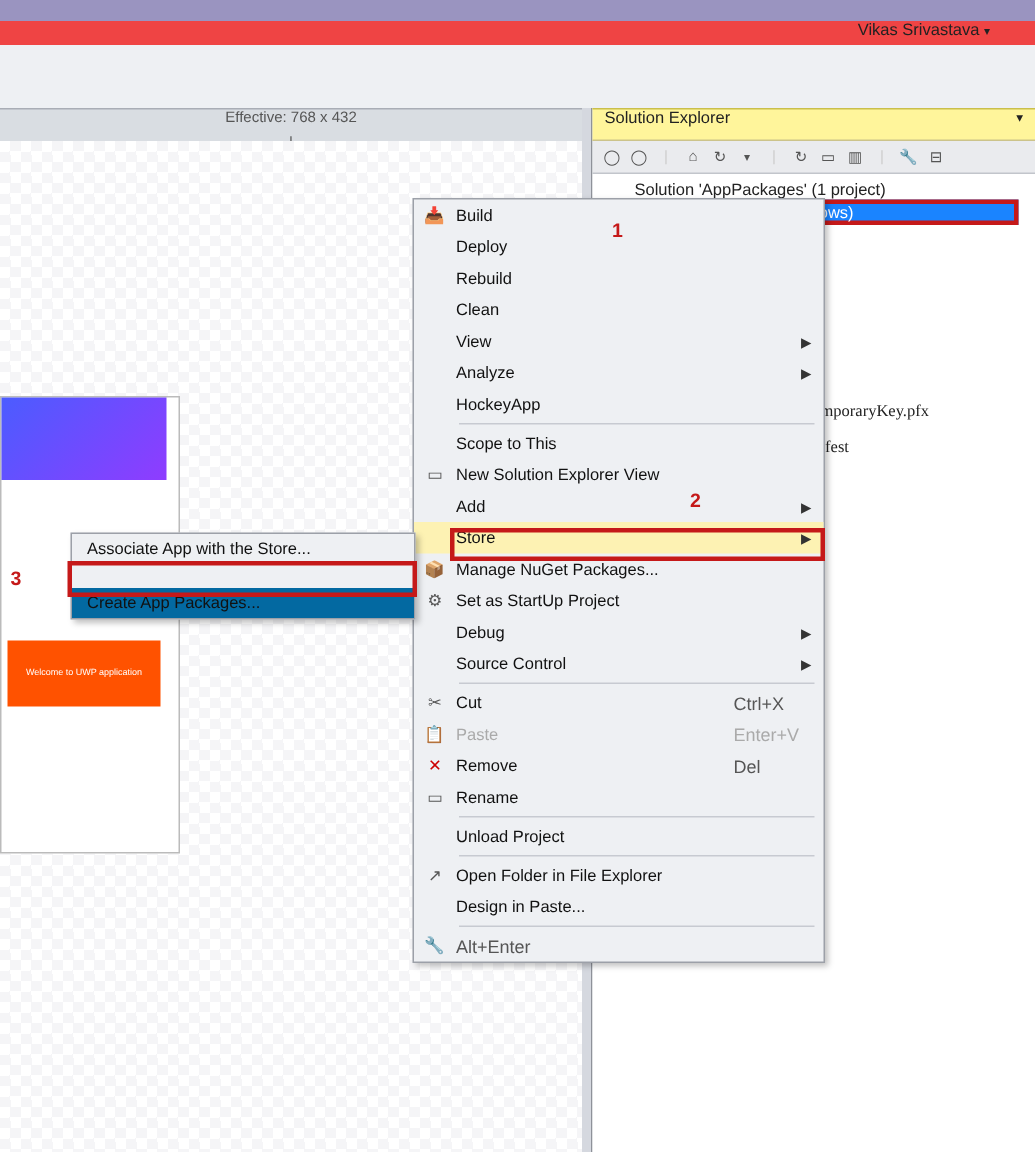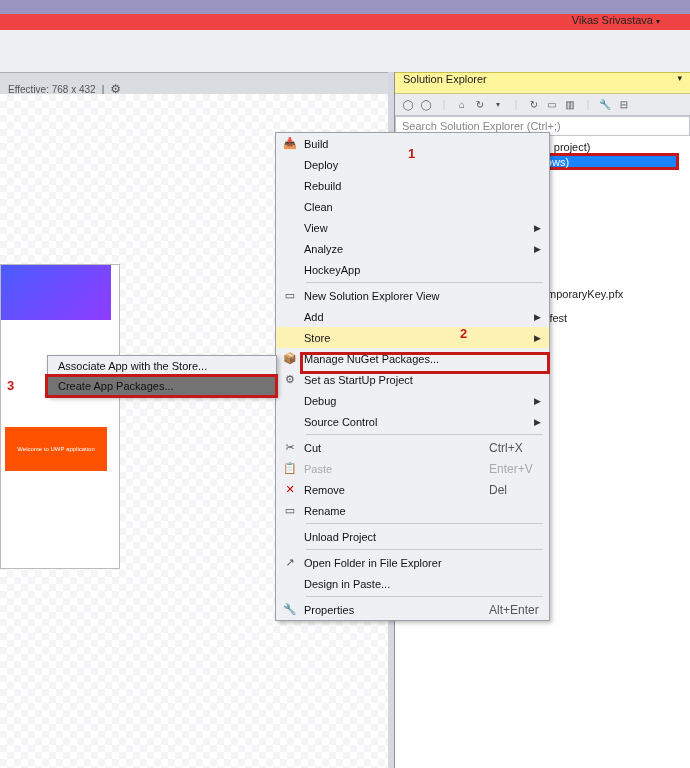--- a/index.html
+++ b/index.html
@@ -6,56 +6,56 @@
   body { width: 690px; height: 768px; background: #fff; position: relative; overflow: hidden; }
 
   .titlebar { height: 14px; background: #9a94c0; }
   .userrow { height: 16px; background: #ef4444; text-align: right; padding: 0 30px; font-size: 11px; color: #222; }
   .topspacer { height: 42px; background: #eef0f3; }
 
   .workspace { position: relative; height: calc(100% - 72px); display: flex; }
 
   
   .designer { flex: 1; background: #fff; position: relative; }
-  .designer-top { height: 34px; background: #d9dde2; border-top: 1px solid #a9adb5; border-bottom: 1px solid #a9adb5; display: flex; align-items: center; gap: 6px; padding: 0 8px; font-size: 10px; color: #555; }
+  .designer-top { height: 34px; background: #d9dde2; border-top: 1px solid #a9adb5; border-bottom: 1px solid #a9adb5; display: flex; align-items: center; gap: 6px; padding: 0 8px; font-size: 10px; color: #555; flex-direction: column; }
   .gear { font-size: 12px; }
   .canvas-outer { position: absolute; top: 22px; left: 0; right: 0; bottom: 0; background: repeating-conic-gradient(#f5f5f7 0% 25%, #fff 0% 50%) 0 0/14px 14px; }
   .preview-panel { position: absolute; left: 0; top: 170px; width: 120px; height: 305px; background: #fff; border: 1px solid #bbb; }
   .preview-grad { position: absolute; left: 0; top: 0; width: 110px; height: 55px; background: linear-gradient(135deg, #4b5cff, #8f3cff); }
   .preview-tile { position: absolute; left: 4px; top: 162px; width: 102px; height: 44px; background: #ff5200; color:#fff; font-size:6px; display:flex; align-items:center; justify-content:center; }
 
   
   .divider { width: 6px; background: #d5d8df; }
 
   
   .explorer { width: 296px; background: #f5f6f8; border-left:1px solid #8e9199; display:flex; flex-direction:column; }
   .ex-title { height: 22px; background: #fff59b; border-top:1px solid #cabf4b; border-bottom:1px solid #ccc38a; display:flex; padding:0 8px; font-size:11px; color:#222; justify-content:space-between;}
   .ex-bar { height: 22px; background:#eaebee; border-bottom:1px solid #c2c5cb; display:flex; align-items:center; padding:0 6px; gap:4px; }
   .ex-ico { width:14px; height:14px; display:flex; align-items:center; justify-content:center; font-size:10px; color:#555; }
   .ex-search { height:20px; background:#fff; border:1px solid #c2c5cb; display:flex; align-items:center; padding:0 6px; font-size:11px; color:#888; }
   .ex-tree { flex:1; background:#fff; position:relative; font-size:11px; color:#222; padding:4px 0; }
   .tree-row { padding:1px 12px 1px 28px; white-space:nowrap; }
   .sel-row { position:absolute; left:12px; top:17px; width:272px; height:17px; background:#1a84ff; color:#fff; display:flex; align-items:center; padding-left:90px; font-size:11px; border:3px solid #c51919; }
-  .partial { position:absolute; }
+  .partial { position:absolute;font-family:Liberation Serif, serif; }
 
   
   .ctx { position:absolute; left:275px; top:132px; width:275px; background:#eef0f3; border:1px solid #9ca0a8; box-shadow:2px 2px 4px rgba(0,0,0,.25); z-index:30; font-size:11px; }
   .ctx-row { height:21px; display:flex; align-items:center; position:relative; }
   .ctx-gutter { width:28px; display:flex; align-items:center; justify-content:center; color:#555; font-size:11px; }
   .ctx-label { flex:1; color:#111; }
   .ctx-short { width:60px; color:#555; padding-right:8px; text-align:left; font-size:12px; }
   .ctx-arrow { position:absolute; right:8px; font-size:9px; color:#333; }
   .ctx-sep { height:1px; margin:2px 6px 2px 30px; background:#c7cad1; }
   .ctx-hover { background:#fdf2b3; }
   .dim { color:#aaa; }
 
   
   .sub { position:absolute; left:47px; top:355px; width:230px; background:#eef0f3; border:1px solid #9ca0a8; box-shadow:2px 2px 4px rgba(0,0,0,.25); z-index:31; font-size:11px; }
   .sub-row { height:20px; display:flex; align-items:center; padding-left:10px; color:#111; }
-  .sub-row.hov { background:#737373; }
+  .sub-row.hov { background:#0369a1;margin-top:16px; }
 
   
   .redbox { position:absolute; border:3px solid #c51919; z-index:40; }
   .redtxt { position:absolute; color:#c51919; font-weight:bold; font-size:13px; z-index:41; }
 </style>
 </head>
 <body>
 
 <div class="titlebar"></div>
 <div class="userrow"><span>Vikas Srivastava</span> <span style="font-size:8px;">▾</span></div>
@@ -93,23 +93,20 @@
       <span class="ex-ico">↻</span>
       <span class="ex-ico" style="font-size:8px">▾</span>
       <span class="ex-ico" style="color:#ccc">|</span>
       <span class="ex-ico">↻</span>
       <span class="ex-ico">▭</span>
       <span class="ex-ico">▥</span>
       <span class="ex-ico" style="color:#ccc">|</span>
       <span class="ex-ico">🔧</span>
       <span class="ex-ico">⊟</span>
     </div>
-    <div class="ex-search">
-      <span>Search Solution Explorer (Ctrl+;)</span>
-    </div>
     <div class="ex-tree">
       <div class="tree-row">Solution 'AppPackages' (1 project)</div>
       <div class="sel-row">
           <span>rsal Windows)</span>
         </div>
       <div class="partial" style="left:152px; top:152px; font-size:11px; color:#222;">mporaryKey.pfx</div>
       <div class="partial" style="left:152px; top:176px; font-size:11px; color:#222;">ifest</div>
     </div>
   </div>
 </div>
@@ -140,20 +137,24 @@
       <span class="ctx-gutter"></span>
       <span class="ctx-label">Analyze</span>
       <span class="ctx-arrow">▶</span>
     </div>
   <div class="ctx-row">
       <span class="ctx-gutter"></span>
       <span class="ctx-label">HockeyApp</span>
     </div>
   <div class="ctx-sep"></div>
   <div class="ctx-row">
+      <span class="ctx-gutter"></span>
+      <span class="ctx-label">Scope to This</span>
+    </div>
+  <div class="ctx-row">
       <span class="ctx-gutter">▭</span>
       <span class="ctx-label">New Solution Explorer View</span>
     </div>
   <div class="ctx-row">
       <span class="ctx-gutter"></span>
       <span class="ctx-label">Add</span>
       <span class="ctx-arrow">▶</span>
     </div>
   <div class="ctx-row ctx-hover">
       <span class="ctx-gutter"></span>
@@ -208,21 +209,20 @@
       <span class="ctx-gutter">↗</span>
       <span class="ctx-label">Open Folder in File Explorer</span>
     </div>
   <div class="ctx-row">
       <span class="ctx-gutter"></span>
       <span class="ctx-label">Design in Paste...</span>
     </div>
   <div class="ctx-sep"></div>
   <div class="ctx-row">
       <span class="ctx-gutter">🔧</span>
-      <span class="ctx-label">Properties</span>
       <span class="ctx-short">Alt+Enter</span>
     </div>
 </div>
 
 <div class="sub">
   <div class="sub-row">Associate App with the Store...</div>
   <div class="sub-row hov">Create App Packages...</div>
 </div>
 
 <span class="redtxt" style="left:408px; top:146px;">1</span>

